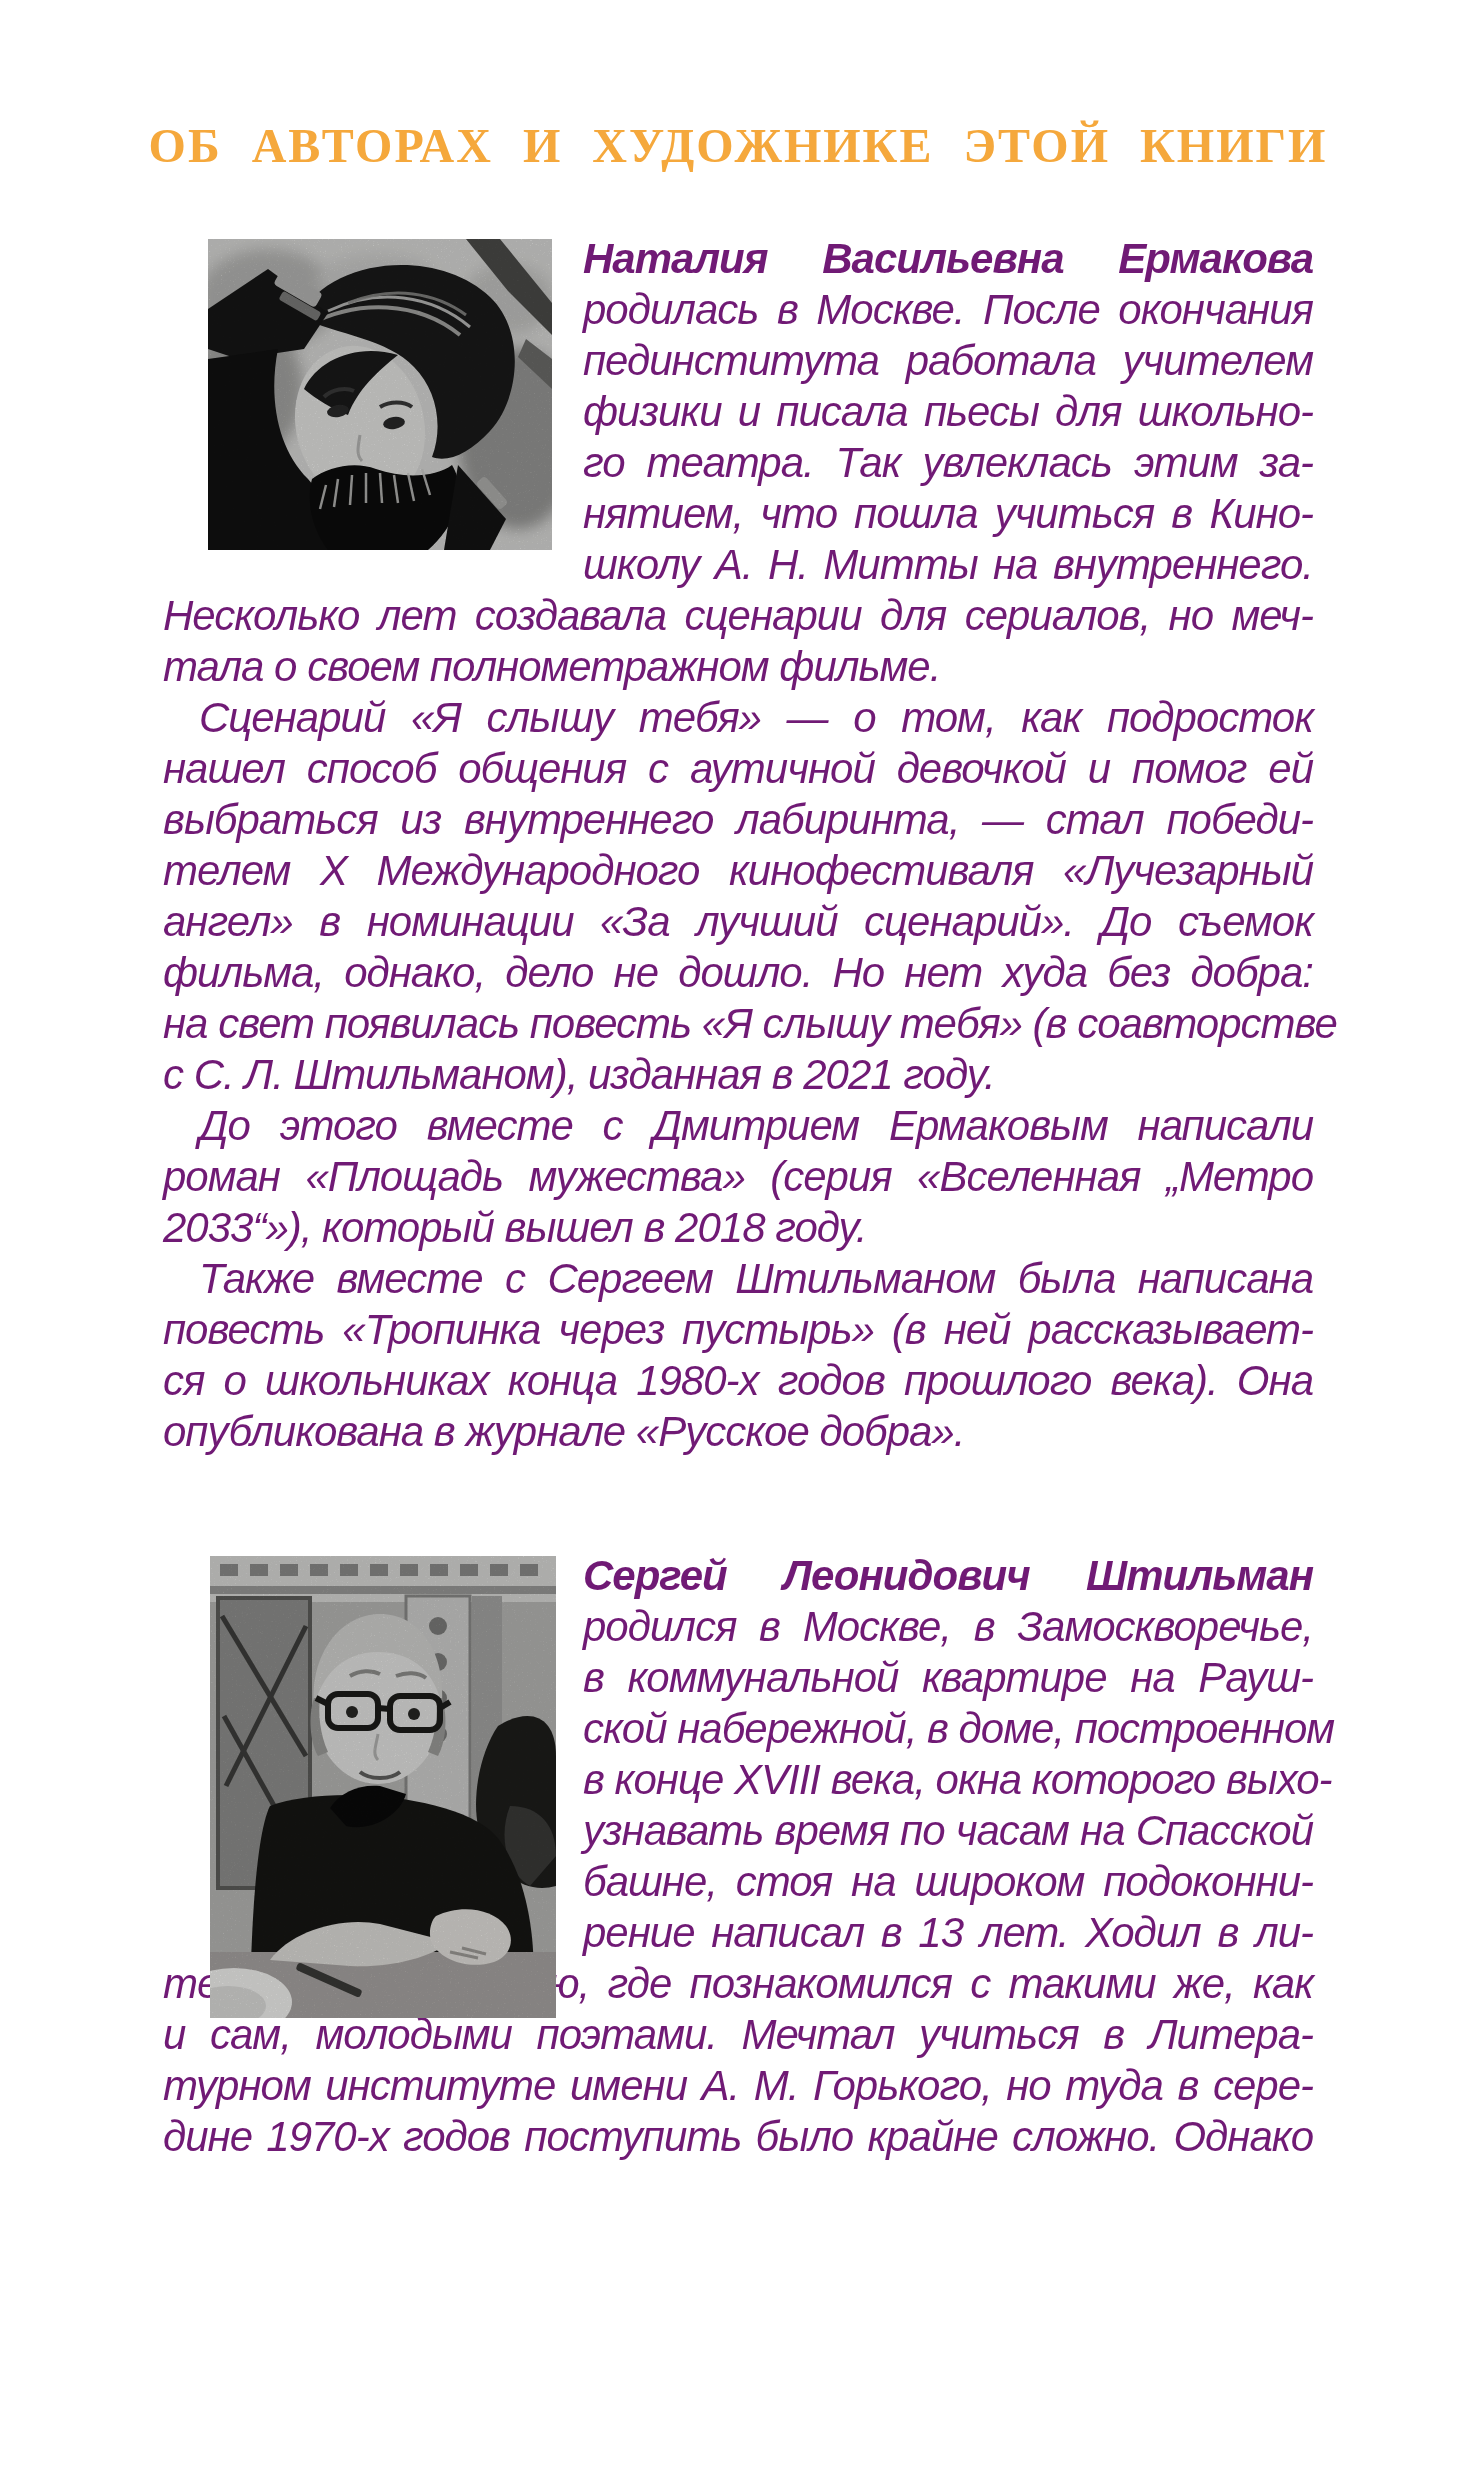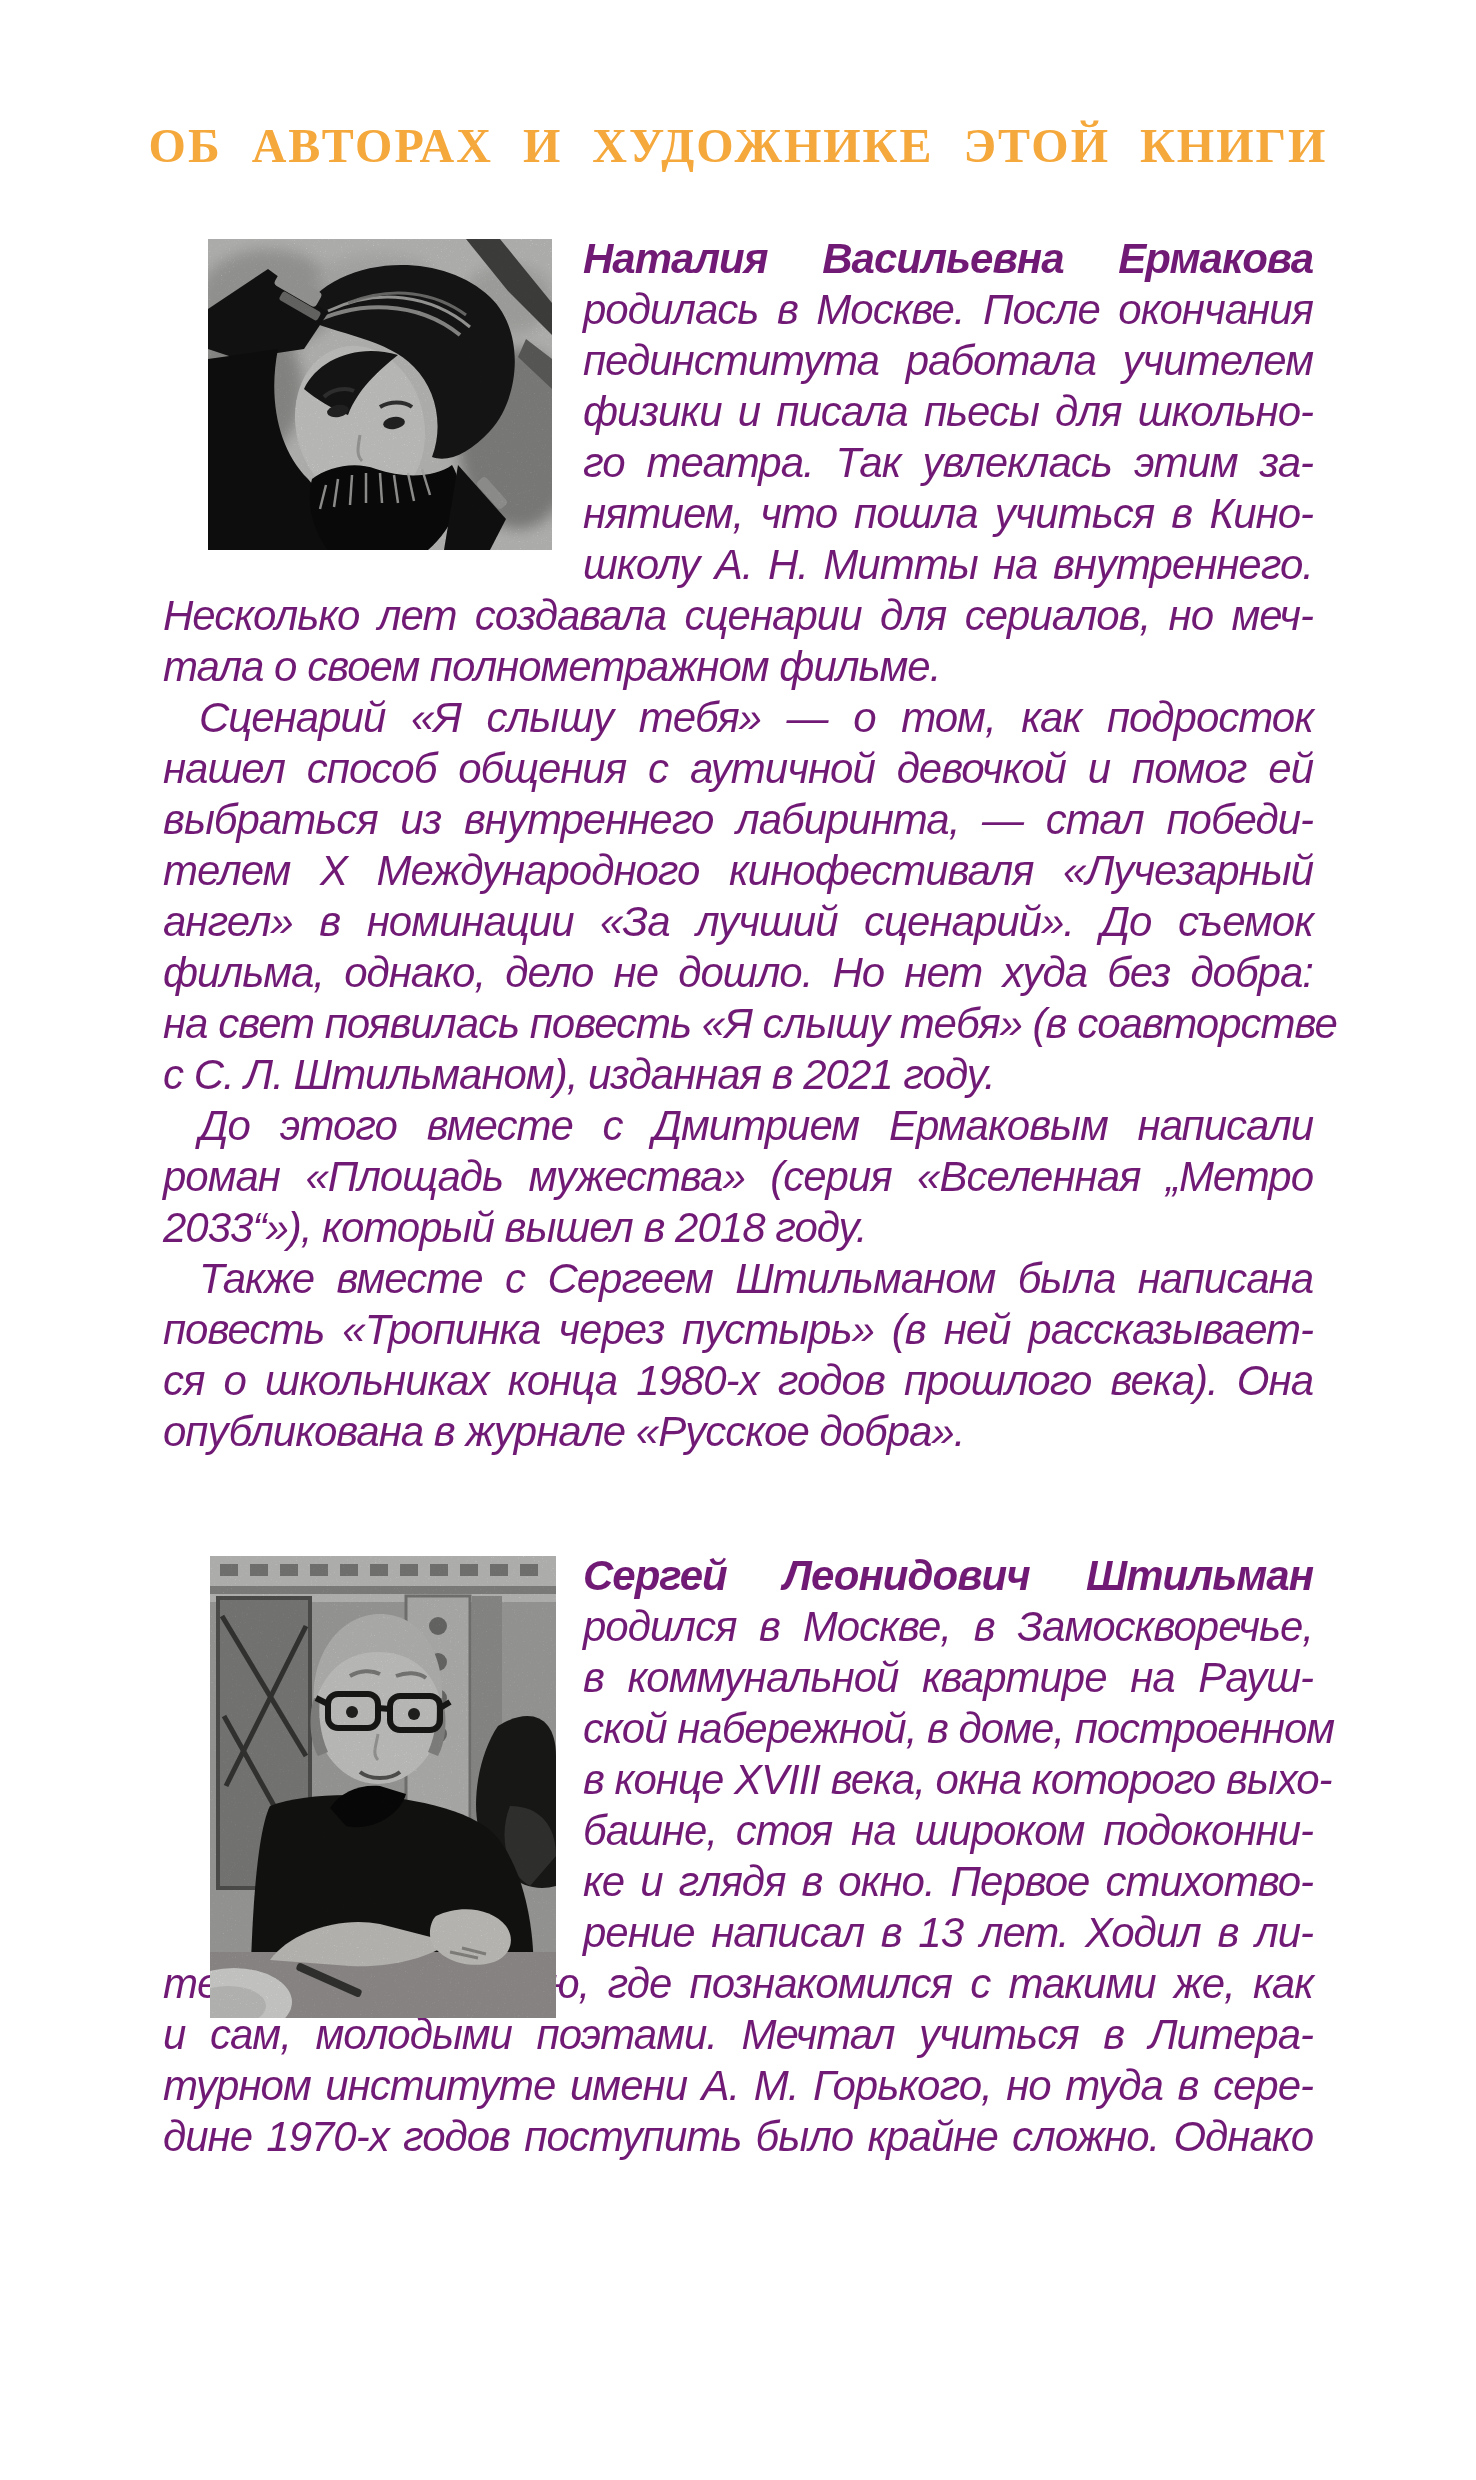--- a/index.html
+++ b/index.html
@@ -225,22 +225,22 @@
         <rect x="84" y="420" width="70" height="8" rx="3" fill="#3a3a38" transform="rotate(24 119 424)"></rect>
         <rect x="0" y="0" width="346" height="462" filter="url(#grain2)" opacity="0.2"></rect>
       </svg>
     </figure>
     <div class="lines">
         <div class="line narrow name">Сергей Леонидович Штильман</div>
         <div class="line narrow">родился в Москве, в Замоскворечье,</div>
         <div class="line narrow">в коммунальной квартире на Рауш-</div>
         <div class="line narrow">ской набережной, в доме, построенном</div>
         <div class="line narrow">в конце XVIII века, окна которого выхо-</div>
+        <div class="line narrow">узнавать время по часам на Спасской</div>
         <div class="line narrow">башне, стоя на широком подоконни-</div>
-        <div class="line narrow">ке и глядя в окно. Первое стихотво-</div>
         <div class="line narrow">рение написал в 13 лет. Ходил в ли-</div>
         <div class="line">тературную студию, где познакомился с такими же, как</div>
         <div class="line">и сам, молодыми поэтами. Мечтал учиться в Литера-</div>
         <div class="line">турном институте имени А. М. Горького, но туда в сере-</div>
         <div class="line">дине 1970-х годов поступить было крайне сложно. Однако</div>
       </div>
   </section>
 
 </main>
 

